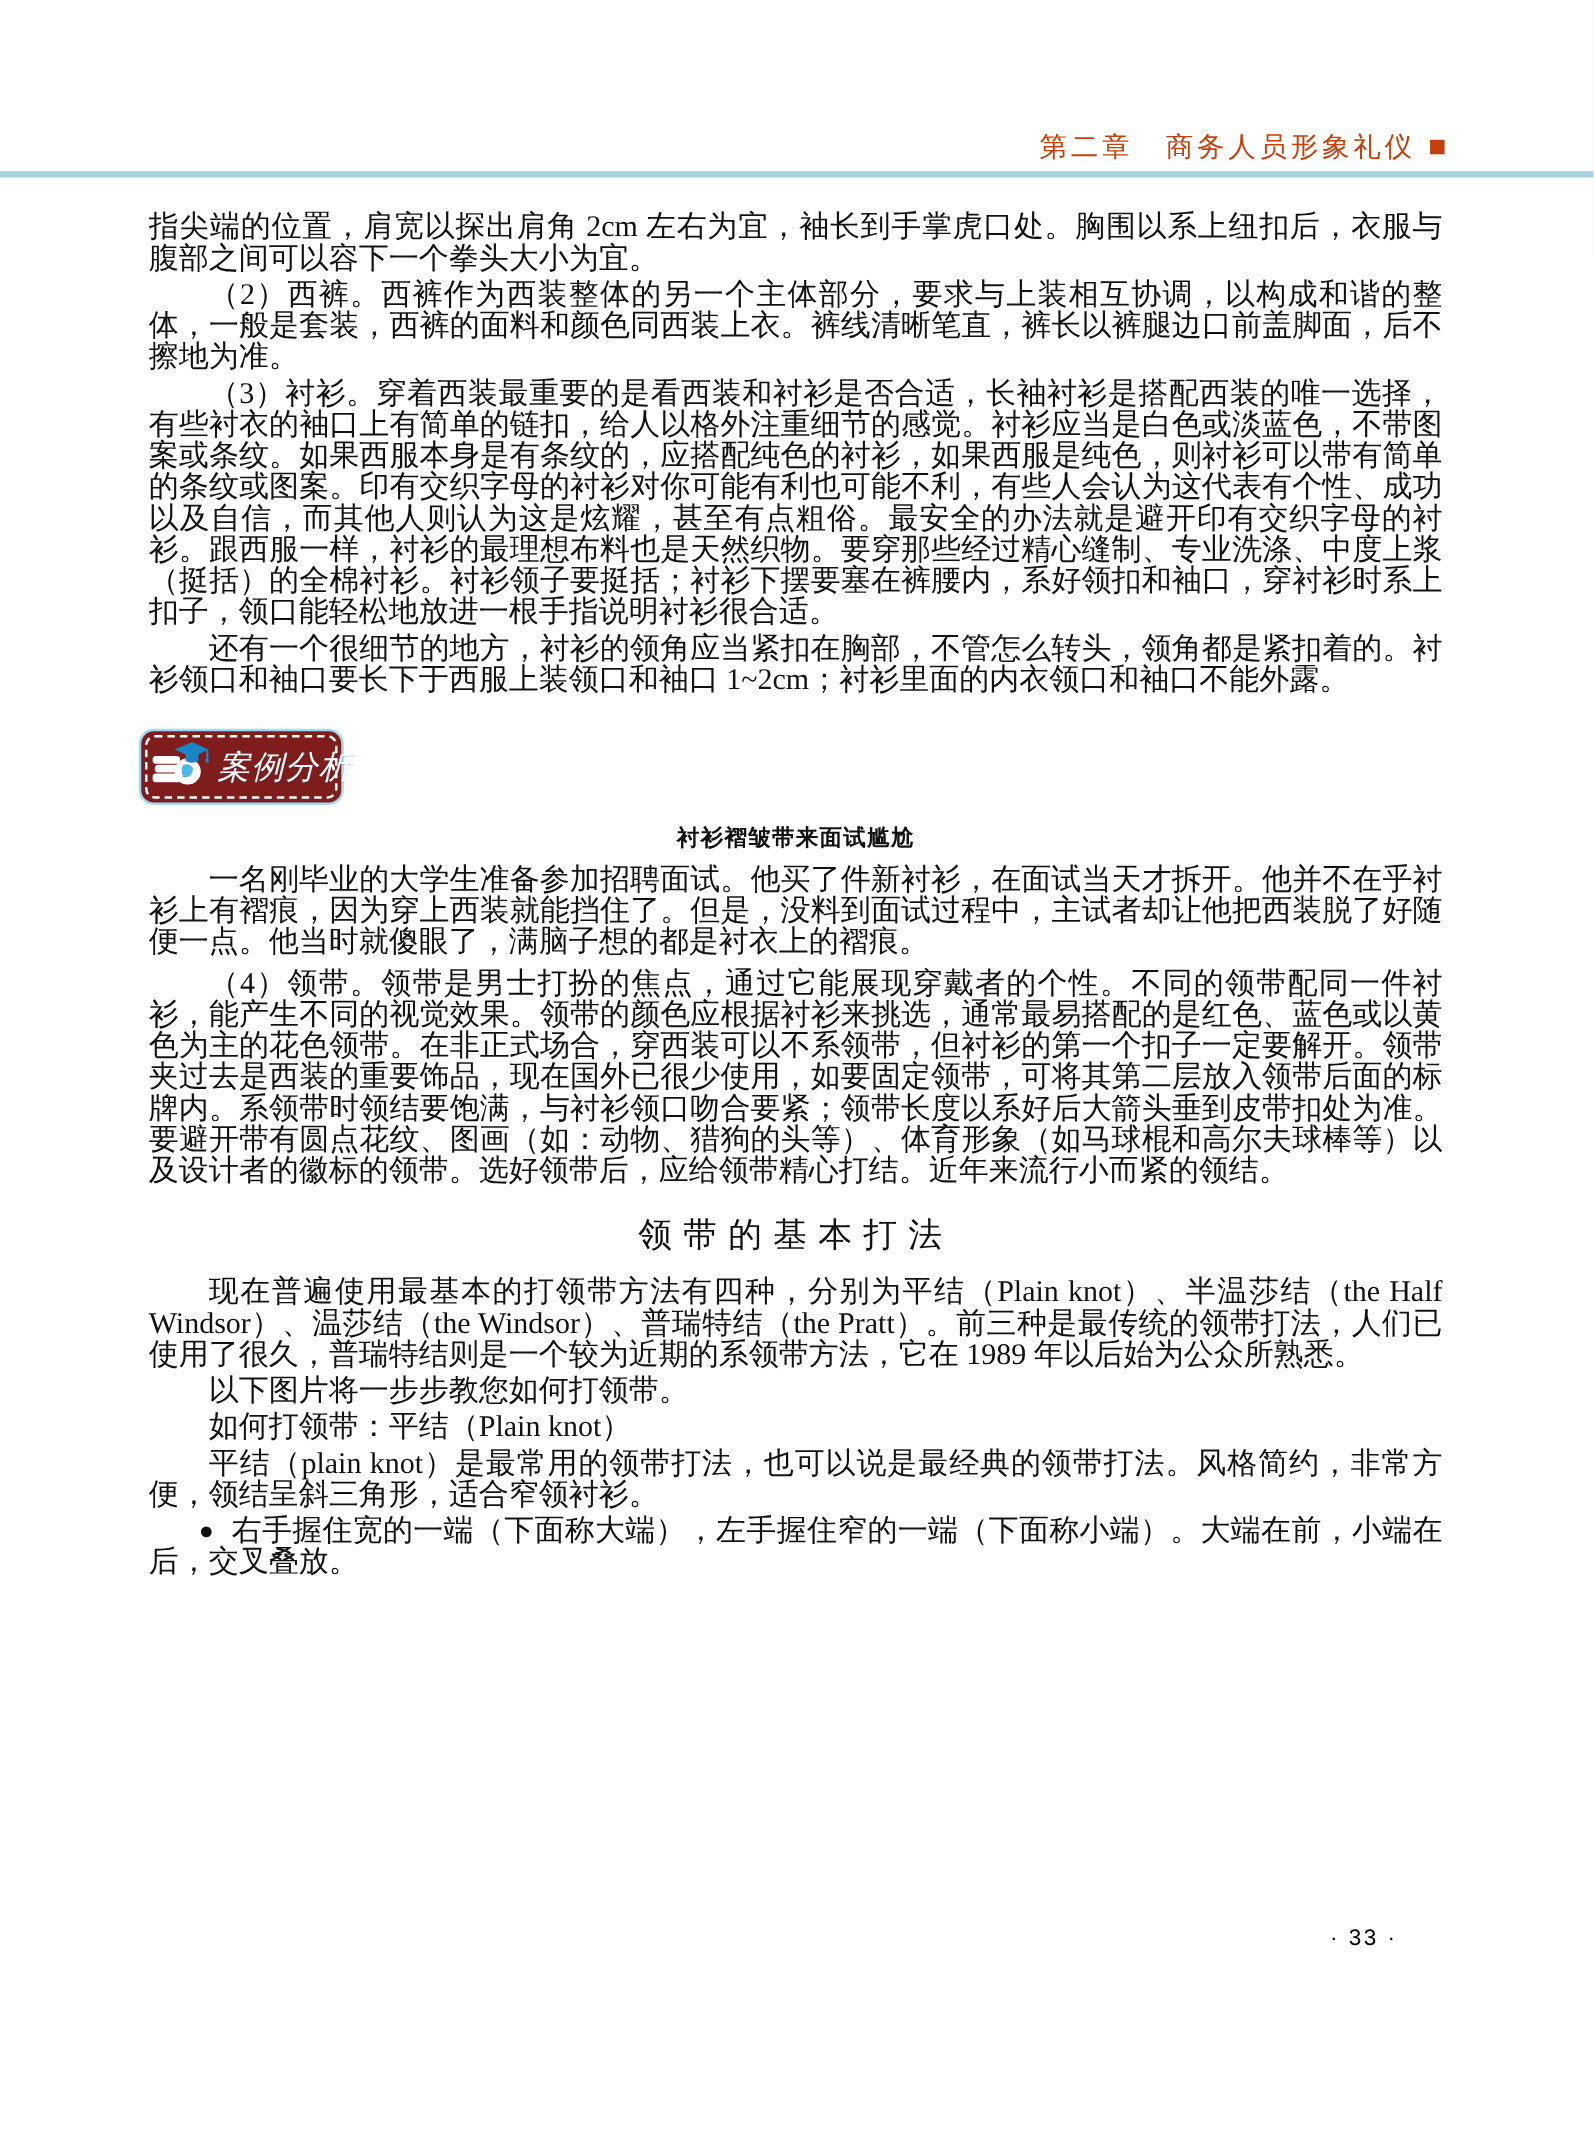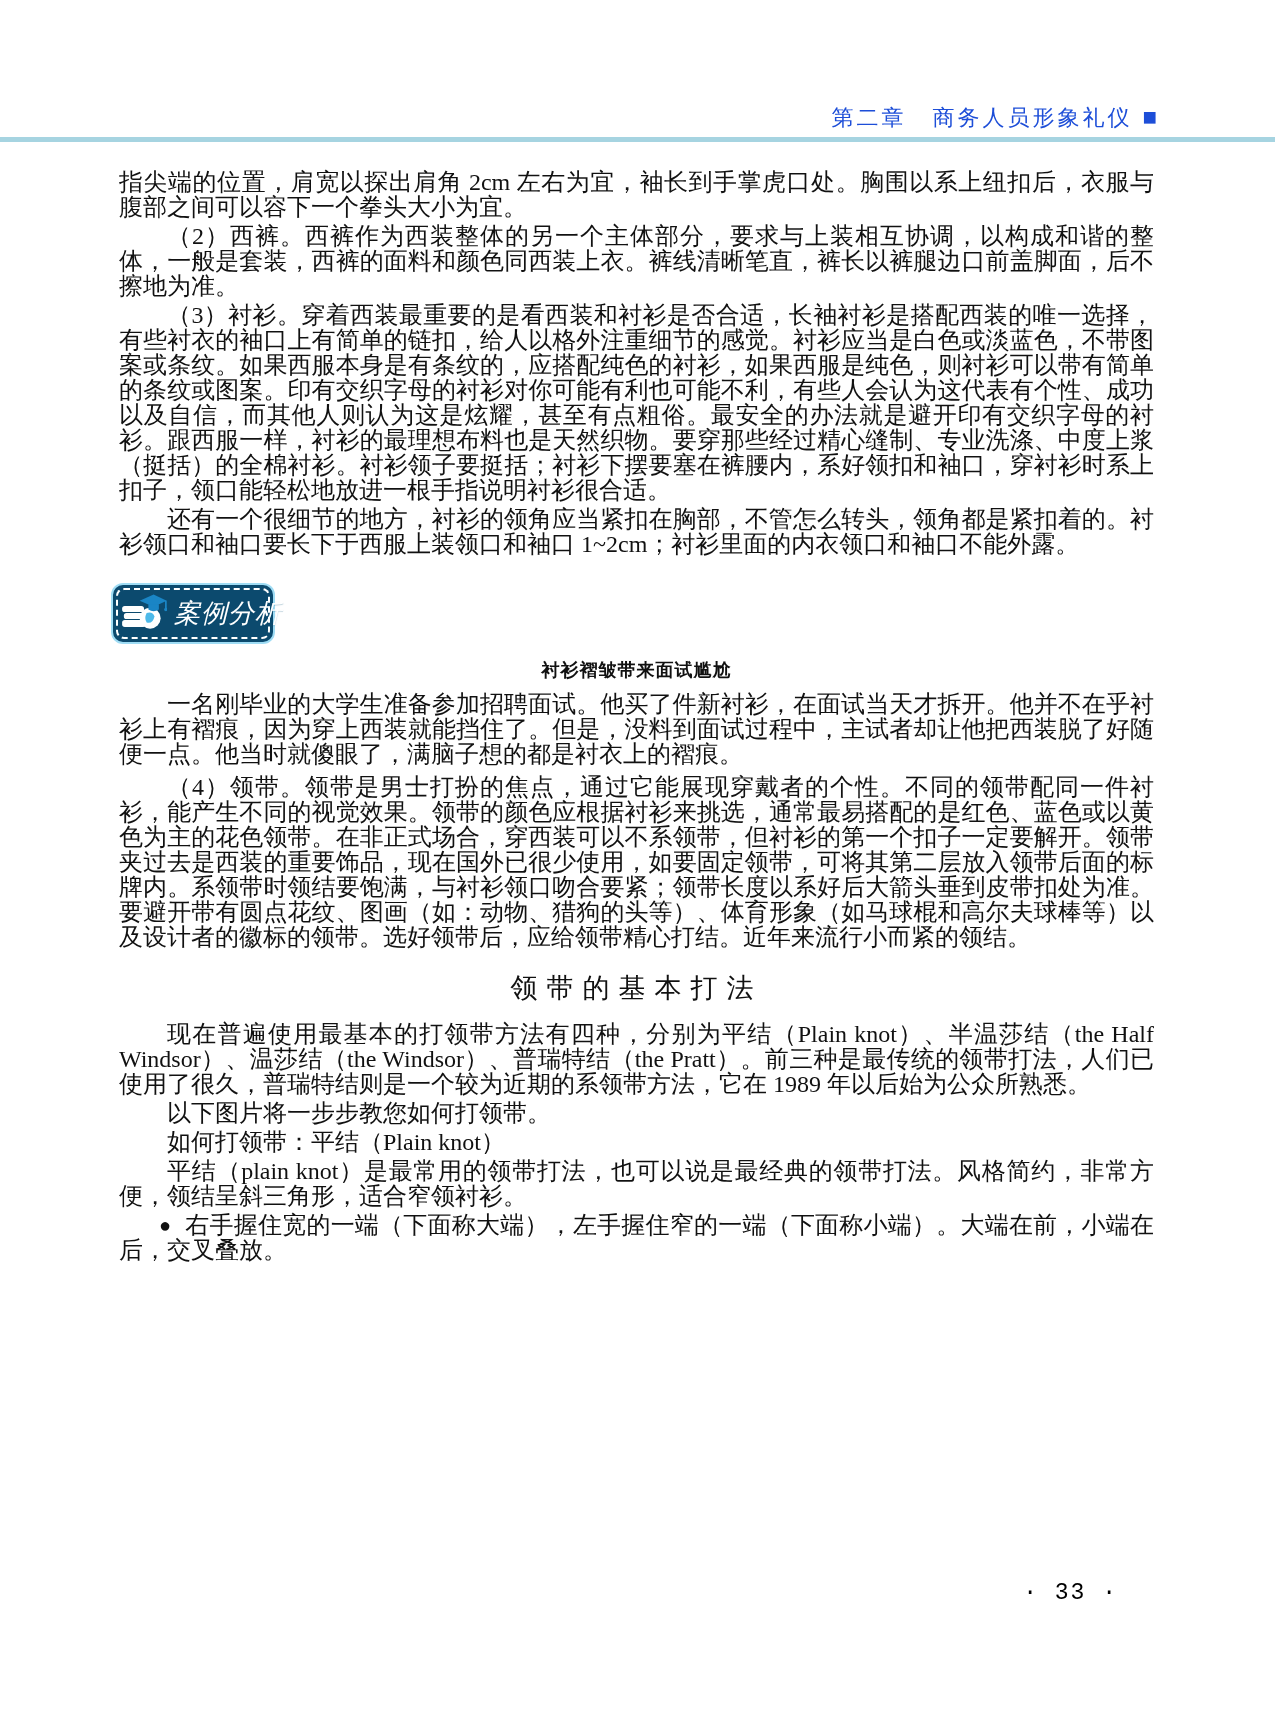--- a/index.html
+++ b/index.html
@@ -8,21 +8,21 @@
     width:1275px;height:1718px;
     background:#ffffff;
     margin:0 auto;
     font-family:"Liberation Serif","DejaVu Serif",serif;
     color:#111;
     overflow:hidden;
   }
   
   .running-head{
     position:absolute;top:103px;right:118px;
-    font-size:22px;letter-spacing:3px;color:#1d4ed8;
+    font-size:22px;letter-spacing:3px;color:#c2410c;
     white-space:nowrap;
     text-align:center;
   }
   .running-head .chapter{margin-right:26px;}
   .running-head .sq{letter-spacing:0;margin-left:10px;font-size:24px;}
   .head-rule{
     position:absolute;top:137px;left:0;width:1275px;height:5px;
     background:#a6d4e1;
   }
   
@@ -31,21 +31,21 @@
   }
   .content p{
     margin:4px;font-size:24px;line-height:25px;
     text-align:justify;text-justify:inter-ideograph;
   }
   .indent{text-indent:2em;}
   
   .badge{
     position:relative;
     width:142px;height:51px;
-    background:#0c4a6e;
+    background:#7f1d1d;
     border:2px solid #9fdcf4;
     border-radius:12px;
     margin:26px 0 10px -4px;
     display:flex;align-items:center;
     padding:3px 10px 3px 8px;gap:7px;
   }
   .badge::after{
     content:"";position:absolute;inset:3px;
     border:2px dashed #ffffff;border-radius:8px;
     pointer-events:none;
@@ -67,23 +67,23 @@
     font-size:27px;font-weight:normal;text-align:center;
     font-family:"Liberation Serif",serif;
     margin:20px 0 16px 0;letter-spacing:9px;
   }
   .kaiti p, p.kaiti{font-family:Liberation Serif, serif;}
   .gap-s{margin-top:8px!important;}
   .gap-m{margin-top:16px!important;}
   .bullet-line .bullet{margin:0 14px 0 2em;font-size:20px;vertical-align:1px;}
   
   .page-number{
-    position:absolute;top:1580px;right:157px;
-    font-size:23px;letter-spacing:2px;
-    font-family:Liberation Mono, monospace;color:#000;
+    position:absolute;top:1540px;right:157px;
+    font-size:18px;letter-spacing:2px;
+    font-family:Liberation Sans, sans-serif;color:#000;
     white-space:nowrap;
   }
 </style>
 </head>
 <body>
 
 <div class="page">
 
   <div class="running-head">
     <span class="chapter">第二章</span><span>商务人员形象礼仪</span><span class="sq">■</span>

